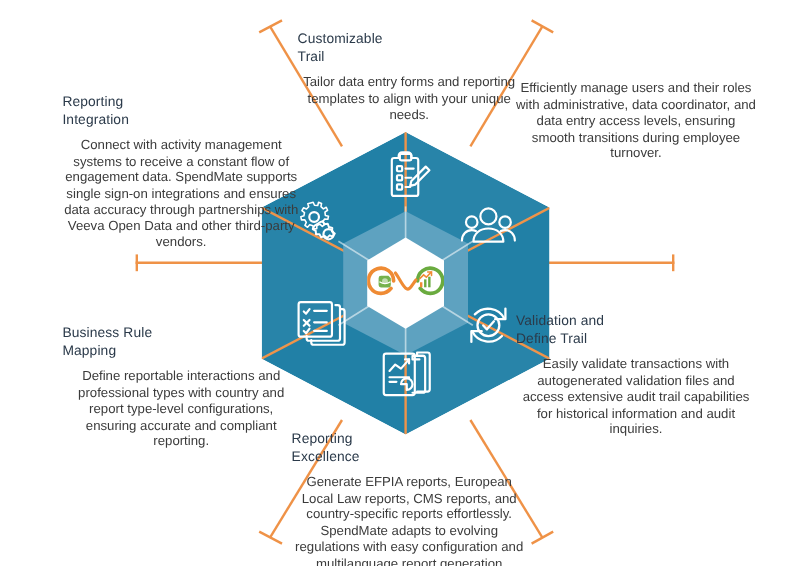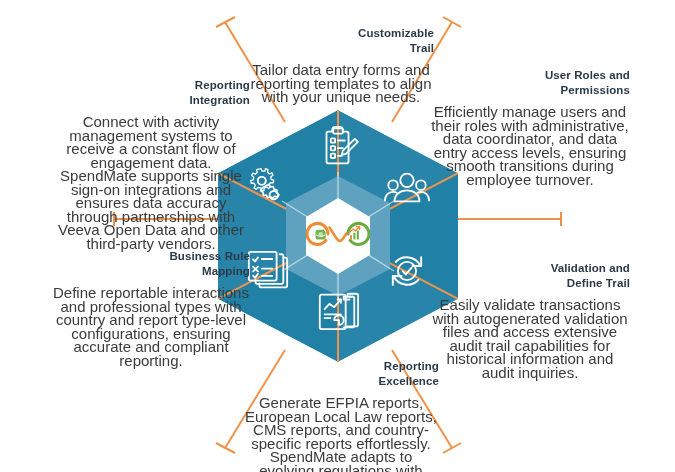--- a/index.html
+++ b/index.html
@@ -43,43 +43,43 @@
     position:absolute;
     left:88px;top:103px;
     width:64px;height:42px;
   }
   #brandlogo svg{display:block;width:64px;height:42px;}
 
   
   .block{position:absolute;}
   .block .b-title{
     font-size:11.5px;
-    font-weight:bold;
+    font-weight:normal;
     color:#2b3a4a;
     line-height:15px;
-    text-align:right;
+    text-align:left;
     margin:0 0 7px 0;
     letter-spacing:0.1px;
   }
   .block .b-body{
-    font-size:15px;
+    font-size:11px;
     color:#3b3b3b;
     line-height:13.5px;
     text-align:center;
     margin:0;
   }
 
   
   .blk-integration{left:52px; top:78px;  width:198px;}
   
   .blk-forms      {left:248px;top:26px;  width:186px;}
   
   .blk-users      {left:430px;top:68px;  width:200px;}
   
-  .blk-rules      {left:52px; top:249px; width:198px;}
+  .blk-rules      {left:52px; top:271px; width:198px;}
   
   .blk-validation {left:430px;top:261px; width:200px;}
   
   .blk-reporting  {left:243px;top:359px; width:196px;}
 </style>
 </head>
 <body>
 
 <div id="stage">
 
@@ -257,24 +257,20 @@
 
   <div class="block blk-forms">
     <div class="b-title">
       <span>Customizable</span><br>
       <span>Trail</span>
     </div>
     <p class="b-body">Tailor data entry forms and reporting templates to align with your unique needs.</p>
   </div>
 
   <div class="block blk-users">
-    <div class="b-title">
-      <span>User Roles and</span><br>
-      <span>Permissions</span>
-    </div>
     <p class="b-body">Efficiently manage users and their roles with administrative, data coordinator, and data entry access levels, ensuring smooth transitions during employee turnover.</p>
   </div>
 
   <div class="block blk-validation">
     <div class="b-title">
       <span>Validation and</span><br>
       <span>Define Trail</span>
     </div>
     <p class="b-body">Easily validate transactions with autogenerated validation files and access extensive audit trail capabilities for historical information and audit inquiries.</p>
   </div>

